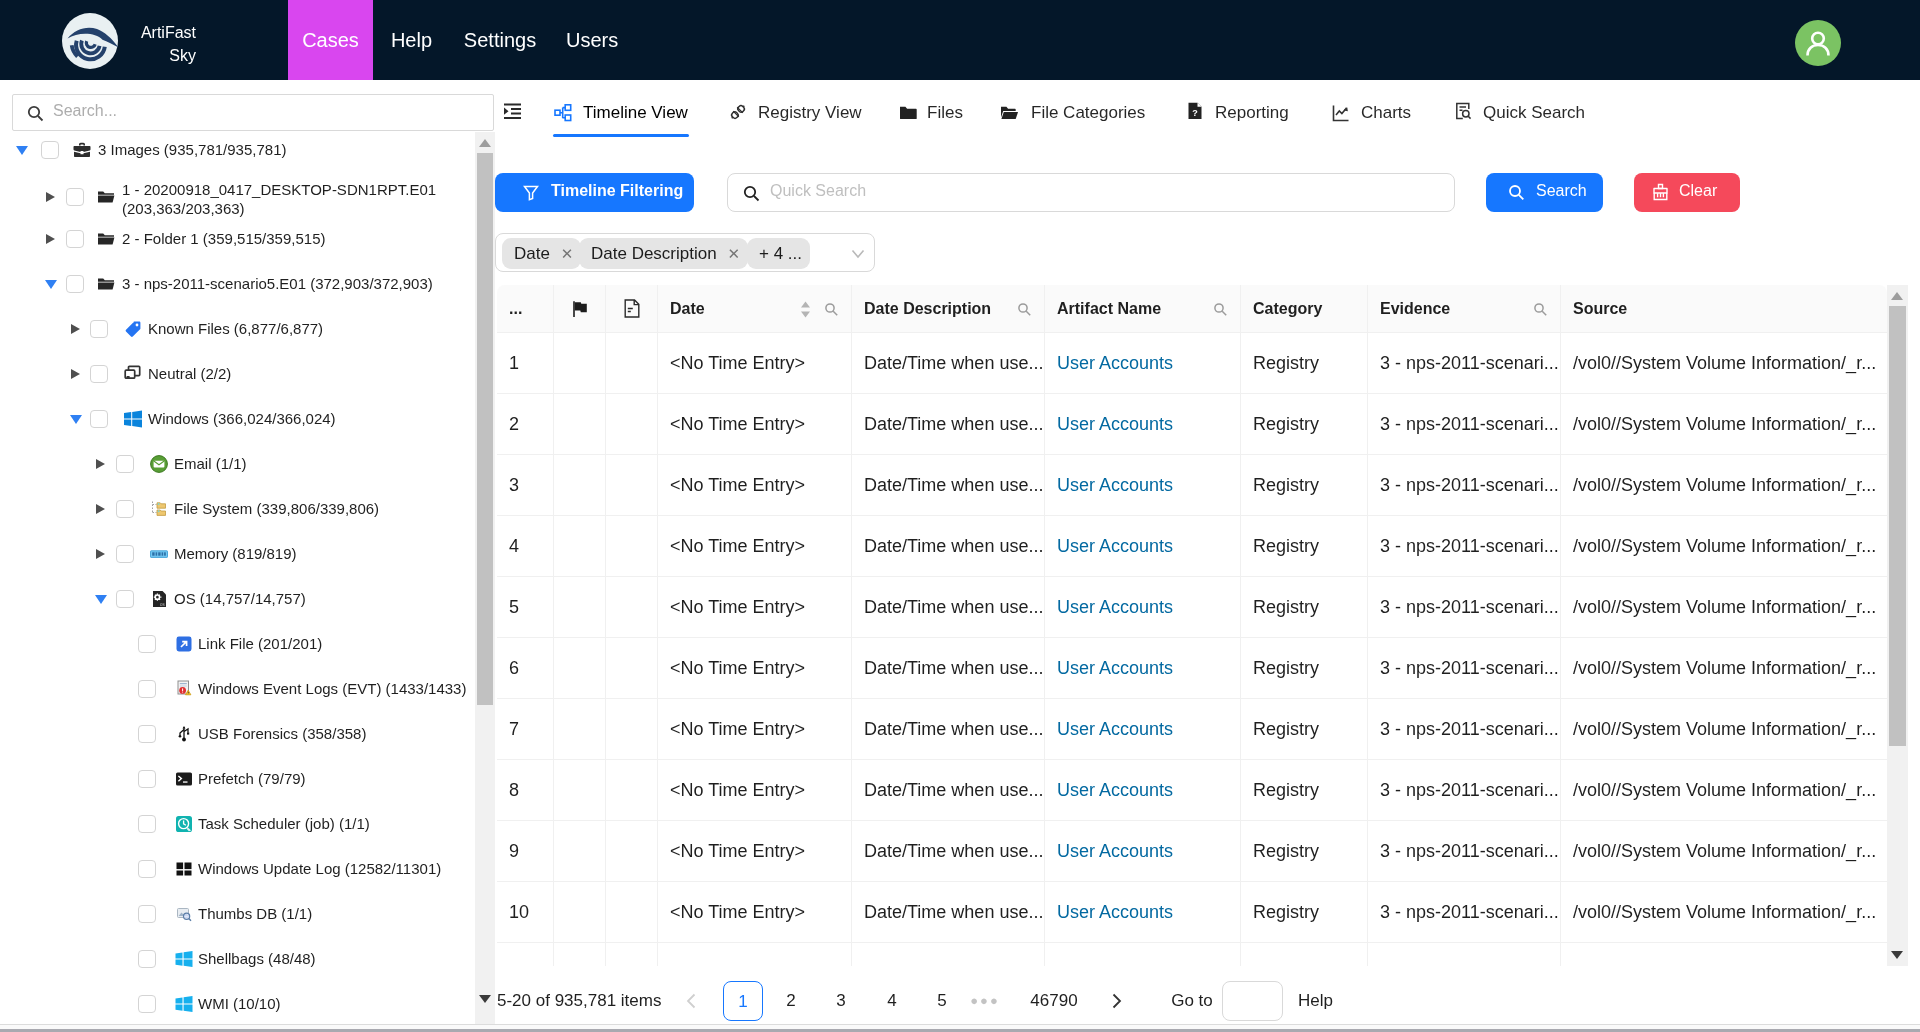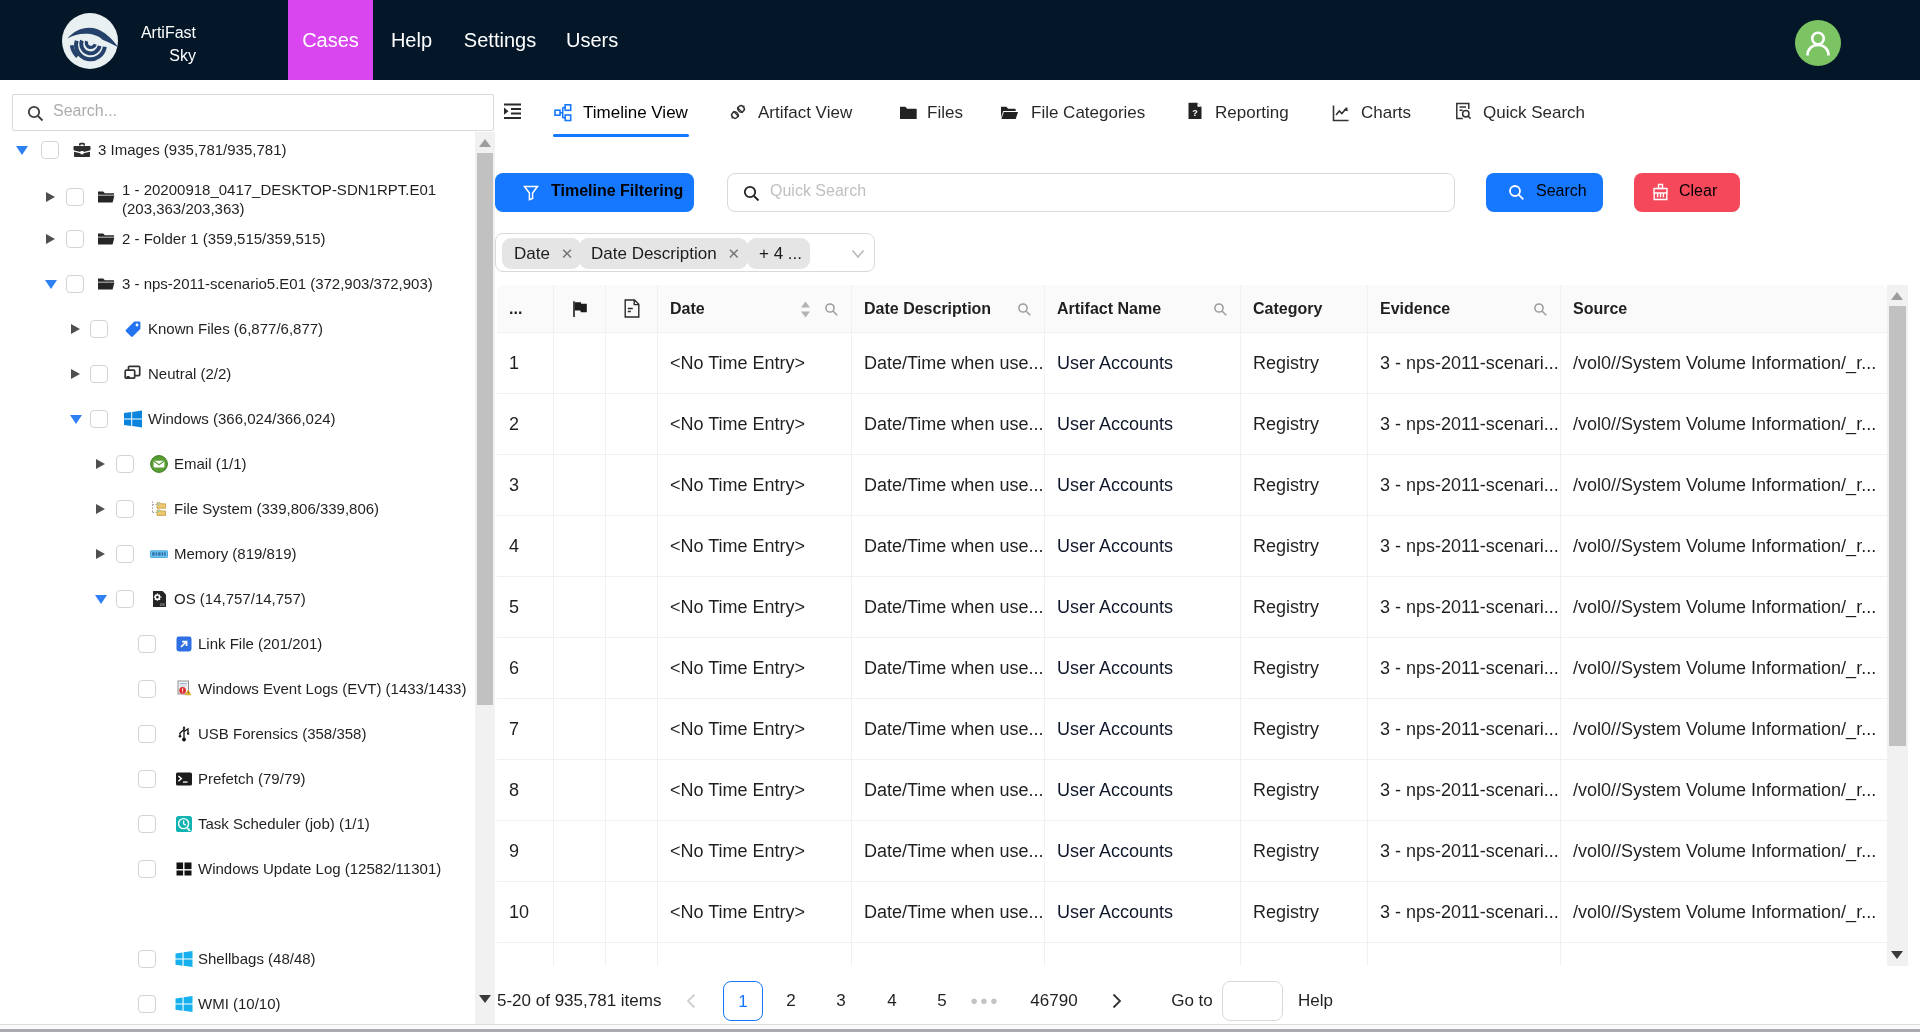--- a/index.html
+++ b/index.html
@@ -27,38 +27,38 @@
 .cb{position:absolute;top:13px;width:18px;height:18px;border:1px solid #d4d4d4;border-radius:4px;background:#fff}
 .ticon{position:absolute;top:13px;width:18px;height:18px}
 
 #tsb{position:absolute;left:475px;top:52px;width:20px;height:892px;background:#f1f1f1}
 #tsb .thumb{position:absolute;left:2px;top:21px;width:16px;height:552px;background:#c1c1c1}
 
 #main{position:absolute;left:495px;top:80px;width:1425px;height:944px}
 .tab{position:absolute;top:20px;height:26px;line-height:26px;font-size:17px;color:rgba(0,0,0,.85);white-space:nowrap}
 .tab.active{color:#000000}
 #underline{position:absolute;left:58px;top:54px;width:136px;height:3px;background:#1677ff;border-radius:2px}
-.btn{position:absolute;border-radius:8px;color:#000000;font-size:16px}
+.btn{position:absolute;border-radius:8px;color:#ffffff;font-size:16px}
 #btn-filter{left:0;top:93px;width:199px;height:39px;background:#1677ff}
 #qsearch{position:absolute;left:232px;top:93px;width:728px;height:39px;border:1px solid #d9d9d9;border-radius:8px;background:#fff}
 #qsearch .ph{position:absolute;left:42px;top:8px;font-size:16px;color:#bfbfbf}
 #btn-search{left:991px;top:93px;width:117px;height:39px;background:#1677ff}
 #btn-clear{left:1139px;top:93px;width:106px;height:39px;background:#f5495b}
 #tagsel{position:absolute;left:0;top:153px;width:380px;height:39px;border:1px solid #d9d9d9;border-radius:8px;background:#fff}
 .tag{position:absolute;top:4px;height:31px;line-height:31px;background:#e5e5e5;border-radius:9px;font-size:17px;color:rgba(0,0,0,.88);padding:0 8px 0 12px;white-space:nowrap}
 .tag .x{color:#757575;font-size:15px;margin-left:6px}
 
 #tablewrap{position:absolute;left:2px;top:205px;width:1390px;height:681px;overflow:hidden}
 table{border-collapse:separate;border-spacing:0;table-layout:fixed;width:1390px;font-size:16px}
 th{background:#fafafa;height:48px;font-weight:700;text-align:left;padding:0 0 0 12px;border-bottom:1px solid #f0f0f0;border-right:1px solid #f0f0f0;position:relative;color:rgba(0,0,0,.88)}
 th:first-child{border-top-left-radius:8px}
 th:last-child{border-right:none;border-top-right-radius:8px}
 td{height:61px;padding:0 8px 0 12px;border-bottom:1px solid #f0f0f0;border-right:1px solid #f0f0f0;background:#fff;white-space:nowrap;overflow:hidden;font-size:18px}
 td:last-child{border-right:none}
-td.link{color:#0f172a}
+td.link{color:#0369a1}
 
 #msb{position:absolute;left:1887px;top:285px;width:21px;height:681px;background:#f1f1f1}
 #msb .thumb{position:absolute;left:2px;top:21px;width:17px;height:440px;background:#c1c1c1}
 
 #pager{position:absolute;left:0;top:886px;width:1425px;height:58px;font-size:17px}
 .pitem{position:absolute;top:15px;height:40px;line-height:40px;text-align:center}
 #pg1{border:1.5px solid #1677ff;border-radius:8px;color:#1677ff;width:40px}
 #goto-input{position:absolute;left:727px;top:15px;width:61px;height:40px;border:1px solid #d9d9d9;border-radius:8px}
 
 #hbar{position:absolute;left:0;top:1024px;width:1920px;height:8px;background:#fafafa;border-top:1px solid #dcdcdc}
@@ -286,20 +286,30 @@
       <svg class="ticon" style="left:175px" viewBox="0 0 18 18">
         <g fill="#111">
           <rect x="1.5" y="2.5" width="6.6" height="6.6"></rect>
           <rect x="9.5" y="2.5" width="7" height="6.6"></rect>
           <rect x="1.5" y="10.5" width="6.6" height="5"></rect>
           <rect x="9.5" y="10.5" width="7" height="5"></rect>
         </g>
       </svg>
       <span class="lbl" style="left:198px">Windows Update Log (12582/11301)</span>
     </div>
+  <div class="trow" style="top:812px">
+      <span class="cb" style="left:138px"></span>
+      <svg class="ticon" style="left:175px" viewBox="0 0 18 18">
+        <rect x="2.5" y="3.5" width="11" height="9" rx="1" fill="#e8edf2" stroke="#aab6c2" stroke-width="1"></rect>
+        <path d="M3.5 11l3-3.4 2.4 2.4 2-2 2.6 3z" fill="#9fb3c8"></path>
+        <circle cx="11.6" cy="11.2" r="3.1" fill="#dbe6ff" fill-opacity="0.7" stroke="#5b7ea8" stroke-width="1.2"></circle>
+        <path d="M13.8 13.5l2.2 2.2" stroke="#5b7ea8" stroke-width="1.5"></path>
+      </svg>
+      <span class="lbl" style="left:198px">Thumbs DB (1/1)</span>
+    </div>
   <div class="trow" style="top:857px">
       <span class="cb" style="left:138px"></span>
       <svg class="ticon" style="left:175px" viewBox="0 0 18 18">
         <g fill="#16b0ee">
           <path d="M0.5 3.4l7-1V8.6h-7z"></path>
           <path d="M8.6 2.2l8.9-1.3v7.7H8.6z"></path>
           <path d="M0.5 9.5h7v6.2l-7-1z"></path>
           <path d="M8.6 9.5h8.9v7.6l-8.9-1.3z"></path>
         </g>
       </svg>
@@ -375,21 +385,21 @@
     </svg>
   <svg class="abs" style="left:959px;top:22px" width="18" height="18" viewBox="0 0 18 18">
       <g fill="none" stroke="#333" stroke-width="1.5">
         <path d="M14.8 7V1.5H2.8v15h6"></path>
         <path d="M5.5 5h6.5M5.5 8.2h3"></path>
         <circle cx="11.8" cy="11.8" r="3.2"></circle>
         <path d="M14.2 14.2l2.4 2.4"></path>
       </g>
     </svg>
   <div class="tab active" style="left:88px">Timeline View</div>
-  <div class="tab" style="left:263px">Artifact View</div>
+  <div class="tab" style="left:263px">Registry View</div>
   <div class="tab" style="left:432px">Files</div>
   <div class="tab" style="left:536px">File Categories</div>
   <div class="tab" style="left:720px">Reporting</div>
   <div class="tab" style="left:866px">Charts</div>
   <div class="tab" style="left:988px">Quick Search</div>
   <div id="underline"></div>
   <div class="btn" id="btn-filter">
       <svg width="18" height="18" viewBox="0 0 18 18" style="position:absolute;left:27px;top:11px">
         <path d="M2.5 2.5h13l-4.9 6.6v5.3l-3.2 1.2V9.1z" fill="none" stroke="#fff" stroke-width="1.5"></path>
       </svg>

